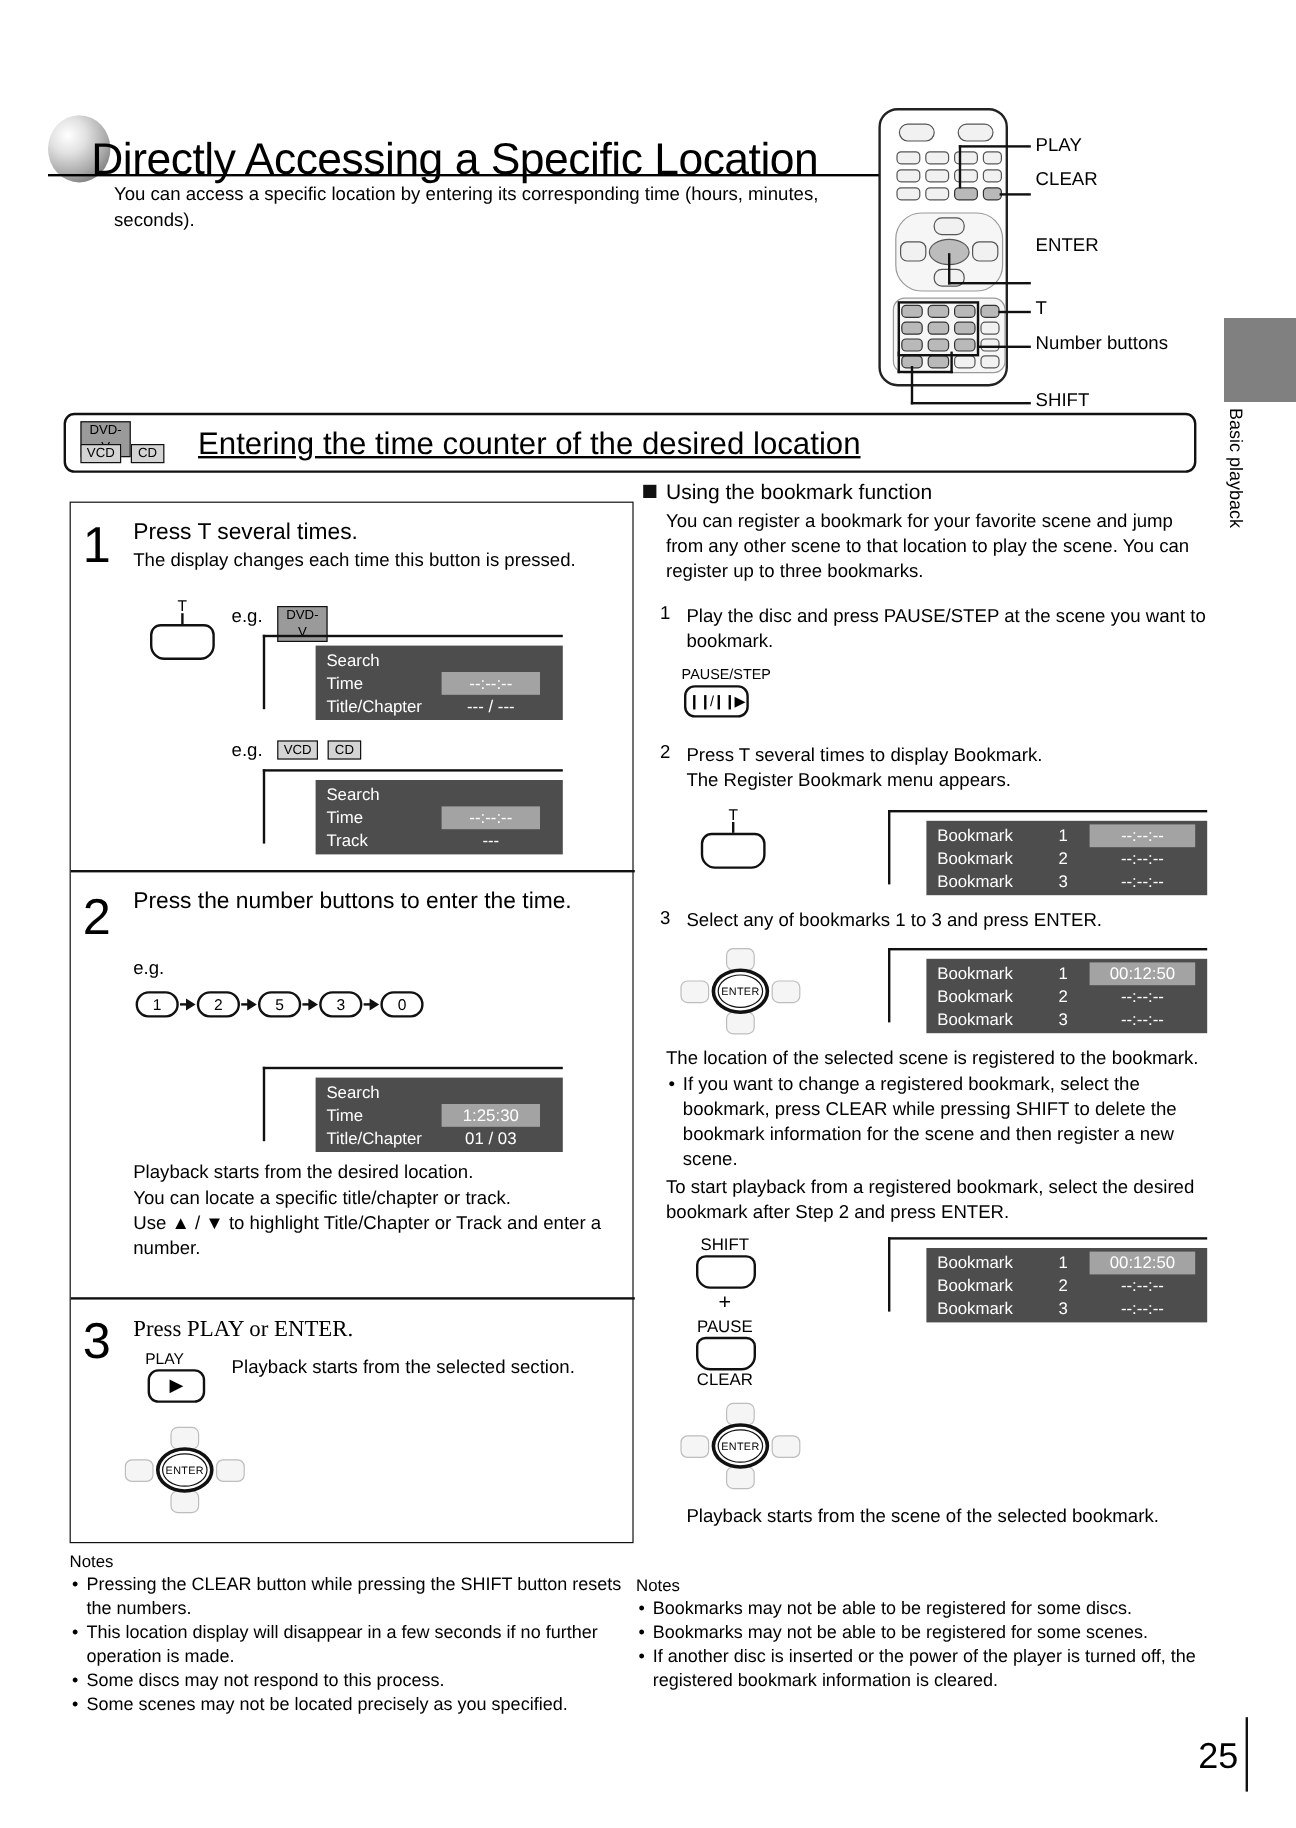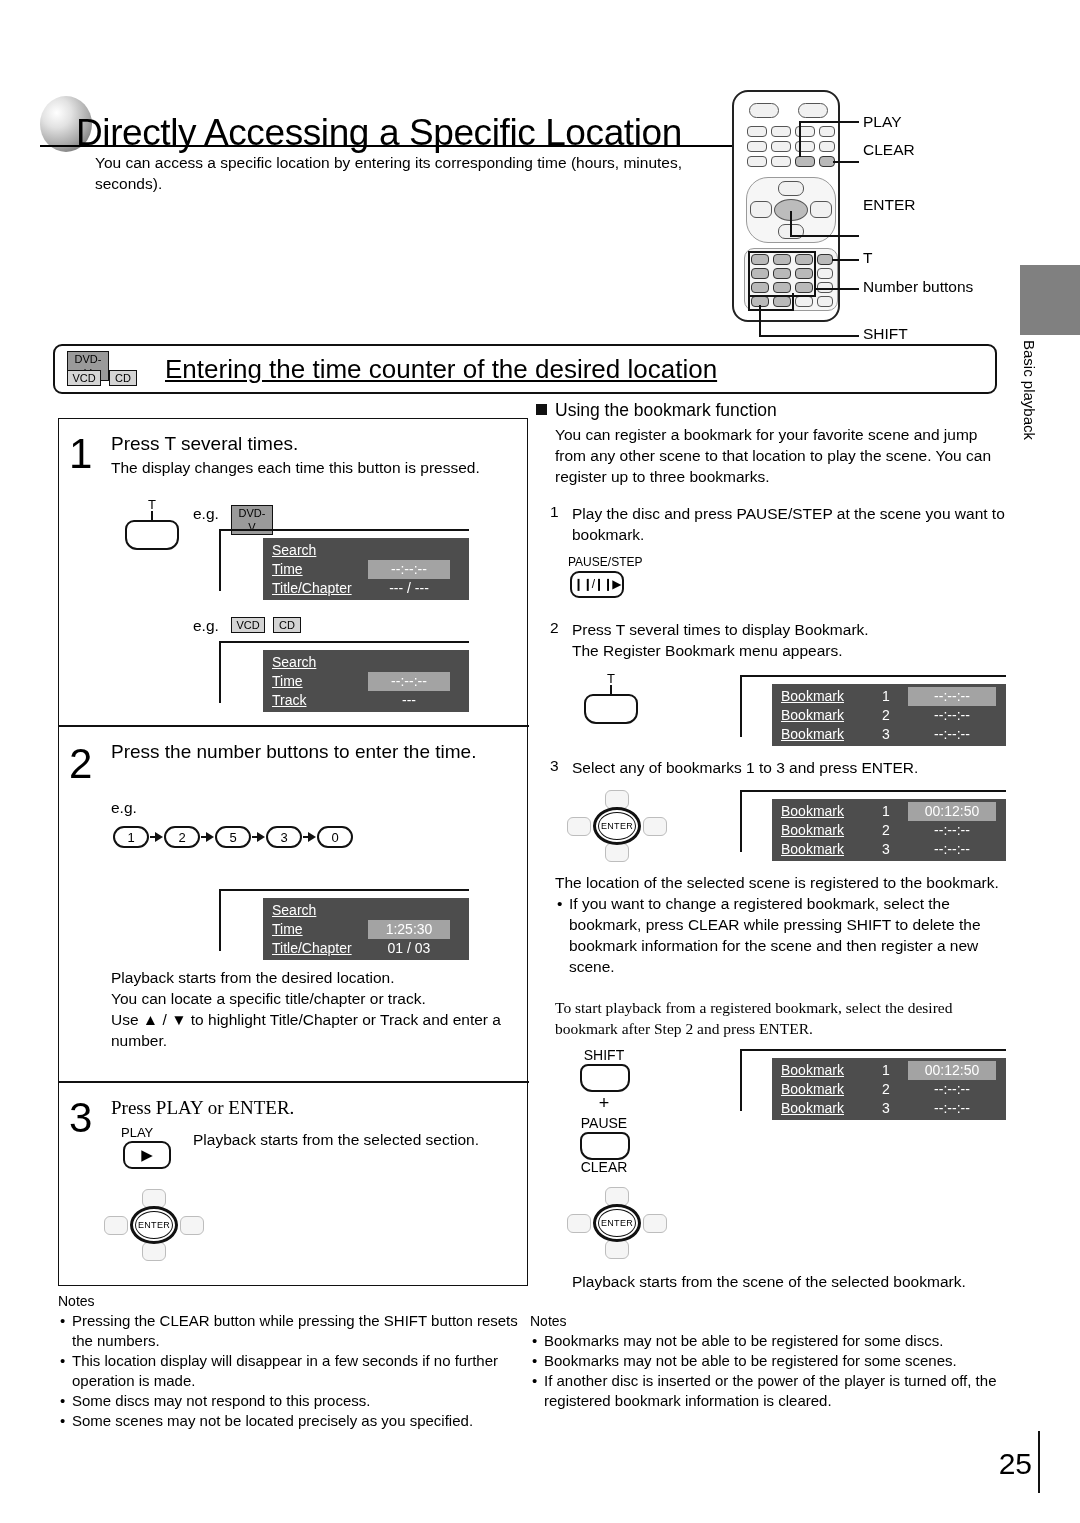--- a/index.html
+++ b/index.html
@@ -82,21 +82,21 @@
 
   
   .osd-wrap { position:absolute; }
   .osd-frame-top { position:absolute; left:0; top:0; height:2px; background:#111; }
   .osd-frame-left { position:absolute; left:0; top:0; width:2px; background:#111; }
   .osd {
     position:absolute; background:#4d4d4d; color:#fff;
     font-size:14px; line-height:19px; padding:3px 0 3px 0;
   }
   .osd-row { position:relative; height:19px; }
-  .osd-lbl { position:absolute; left:9px; top:0;text-decoration:underline; }
+  .osd-lbl { position:absolute; left:9px; top:0; }
   .osd-mid { position:absolute; top:0; }
   .osd-val { position:absolute; top:0; text-align:center; }
   .osd-hl { background:#a3a3a3; color:#fff; }
 
   
   .key-t { position:absolute; width:54px; height:30px; border:2.4px solid #111;
            border-radius:9px 9px 12px 12px; background:#fff; }
   .key-t-stem { position:absolute; width:2px; height:9px; background:#111; }
   .key-lbl { position:absolute; font-size:13px; text-align:center; white-space:nowrap; }
   .key-rect { position:absolute; border:2.4px solid #111; border-radius:9px; background:#fff; }
@@ -441,21 +441,21 @@
       </div>
     </div>
   </div>
 
   <div class="r-body" style="margin-left:19px;margin-top:4px;">The location of the selected scene is registered to the bookmark.</div>
 
   <ul class="notes-list" style="margin-left:19px;margin-top:0px;">
     <li style="font-size:15.5px;line-height:21px;">If you want to change a registered bookmark, select the bookmark, press CLEAR while pressing SHIFT to delete the bookmark information for the scene and then register a new scene.</li>
   </ul>
 
-  <div class="r-body" style="margin-left:19px;margin-top:20px;font-family:Liberation Serif, serif;">To start playback from a registered bookmark, select the desired bookmark after Step 2 and press ENTER.</div>
+  <div class="r-body" style="margin-left:19px;margin-top:2px;">To start playback from a registered bookmark, select the desired bookmark after Step 2 and press ENTER.</div>
 
   <div style="position:relative;height:230px;margin-top:8px;">
     <div class="key-lbl" style="left:38px;top:0px;width:60px;font-size:14px;">SHIFT</div>
     <div class="key-rect" style="left:44px;top:17px;width:50px;height:28px;border-radius:8px 8px 12px 12px;"></div>
     <div class="key-lbl" style="left:38px;top:46px;width:60px;font-size:18px;">+</div>
     <div class="key-lbl" style="left:28px;top:68px;width:80px;font-size:14px;">PAUSE</div>
     <div class="key-rect" style="left:44px;top:85px;width:50px;height:28px;border-radius:8px 8px 12px 12px;"></div>
     <div class="key-lbl" style="left:28px;top:112px;width:80px;font-size:14px;">CLEAR</div>
 
     <div class="dpad" style="left:26px;top:140px;">

